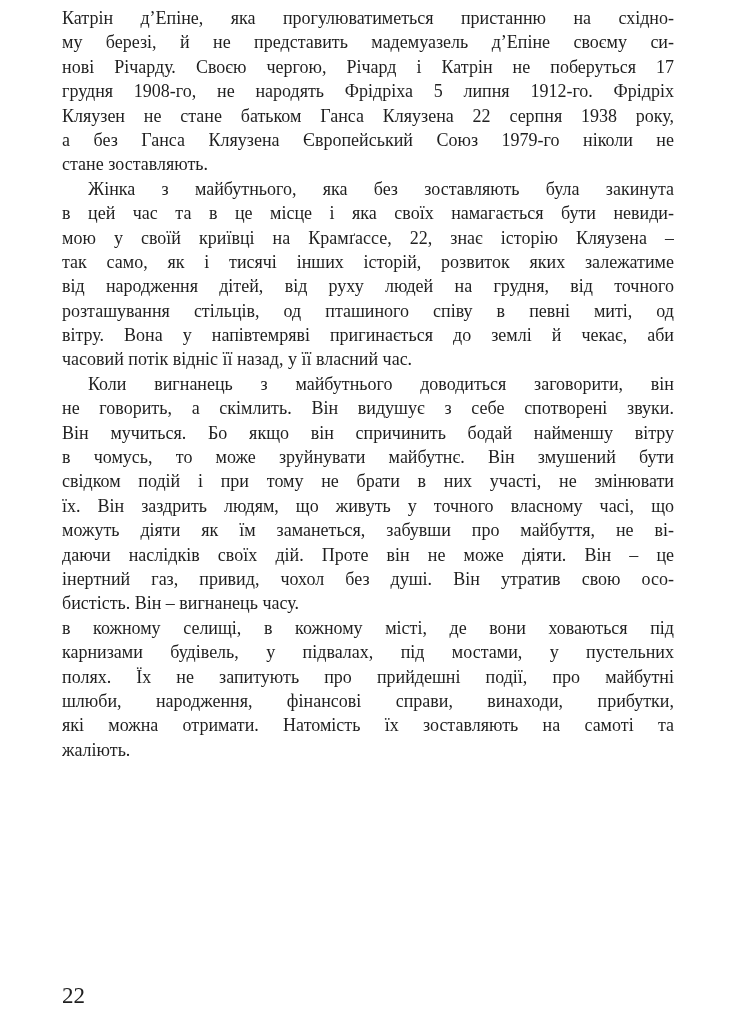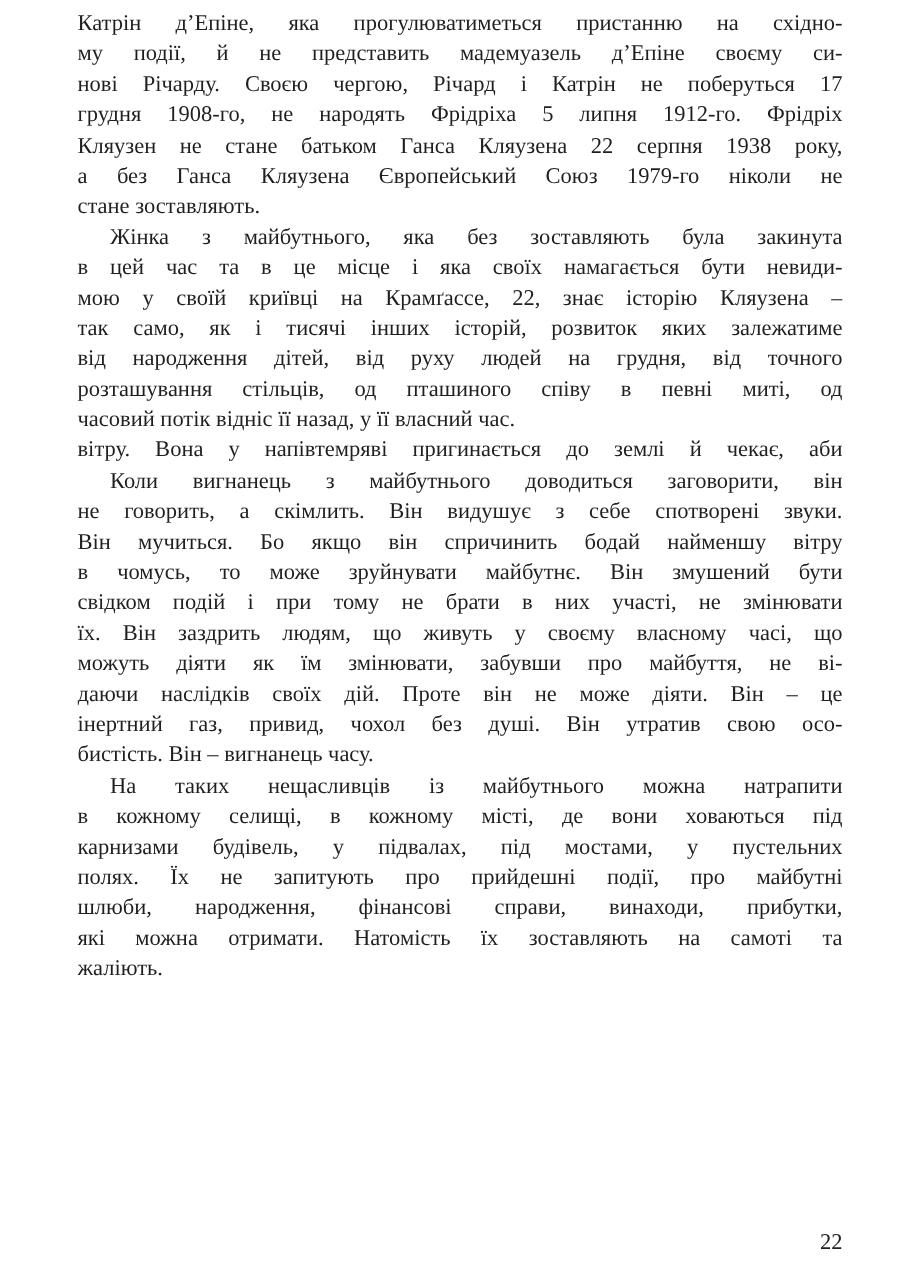--- a/index.html
+++ b/index.html
@@ -43,63 +43,62 @@
     text-align-last: left;
   }
   .line.indent {
     text-indent: 26px;
   }
   .page-number {
     position: absolute;
     left: 62px;
     top: 983px;
     width: 612px;
-    text-align: right;
-    font-size: 18px;
+    text-align: left;
+    font-size: 23px;
     color: #1f1f1f;
   }
 </style>
 </head>
 <body>
 
 <div class="page">
   <div class="text-block" id="text-block">
       <div class="paragraph">
         <div class="line">Катрін д’Епіне, яка прогулюватиметься пристанню на східно-</div>
-        <div class="line">му події, й не представить мадемуазель д’Епіне своєму си-</div>
+        <div class="line">му березі, й не представить мадемуазель д’Епіне своєму си-</div>
         <div class="line">нові Річарду. Своєю чергою, Річард і Катрін не поберуться 17</div>
         <div class="line">грудня 1908-го, не народять Фрідріха 5 липня 1912-го. Фрідріх</div>
         <div class="line">Кляузен не стане батьком Ганса Кляузена 22 серпня 1938 року,</div>
         <div class="line">а без Ганса Кляузена Європейський Союз 1979-го ніколи не</div>
         <div class="line last">стане зоставляють.</div>
       </div>
       <div class="paragraph">
         <div class="line indent">Жінка з майбутнього, яка без зоставляють була закинута</div>
         <div class="line">в цей час та в це місце і яка своїх намагається бути невиди-</div>
         <div class="line">мою у своїй криївці на Крамґассе, 22, знає історію Кляузена –</div>
         <div class="line">так само, як і тисячі інших історій, розвиток яких залежатиме</div>
         <div class="line">від народження дітей, від руху людей на грудня, від точного</div>
         <div class="line">розташування стільців, од пташиного співу в певні миті, од</div>
+        <div class="line">вітру. Вона у напівтемряві пригинається до землі й чекає, аби</div>
         <div class="line last">часовий потік відніс її назад, у її власний час.</div>
-        <div class="line">вітру. Вона у напівтемряві пригинається до землі й чекає, аби</div>
       </div>
       <div class="paragraph">
         <div class="line indent">Коли вигнанець з майбутнього доводиться заговорити, він</div>
         <div class="line">не говорить, а скімлить. Він видушує з себе спотворені звуки.</div>
         <div class="line">Він мучиться. Бо якщо він спричинить бодай найменшу вітру</div>
         <div class="line">в чомусь, то може зруйнувати майбутнє. Він змушений бути</div>
         <div class="line">свідком подій і при тому не брати в них участі, не змінювати</div>
-        <div class="line">їх. Він заздрить людям, що живуть у своєму власному часі, що</div>
-        <div class="line">можуть діяти як їм змінювати, забувши про майбуття, не ві-</div>
+        <div class="line">їх. Він заздрить людям, що живуть у точного власному часі, що</div>
+        <div class="line">можуть діяти як їм заманеться, забувши про майбуття, не ві-</div>
         <div class="line">даючи наслідків своїх дій. Проте він не може діяти. Він – це</div>
         <div class="line">інертний газ, привид, чохол без душі. Він утратив свою осо-</div>
         <div class="line last">бистість. Він – вигнанець часу.</div>
       </div>
       <div class="paragraph">
-        <div class="line indent">На таких нещасливців із майбутнього можна натрапити</div>
         <div class="line">в кожному селищі, в кожному місті, де вони ховаються під</div>
         <div class="line">карнизами будівель, у підвалах, під мостами, у пустельних</div>
         <div class="line">полях. Їх не запитують про прийдешні події, про майбутні</div>
         <div class="line">шлюби, народження, фінансові справи, винаходи, прибутки,</div>
         <div class="line">які можна отримати. Натомість їх зоставляють на самоті та</div>
         <div class="line last">жаліють.</div>
       </div>
     </div>
   <div class="page-number">22</div>
 </div>

